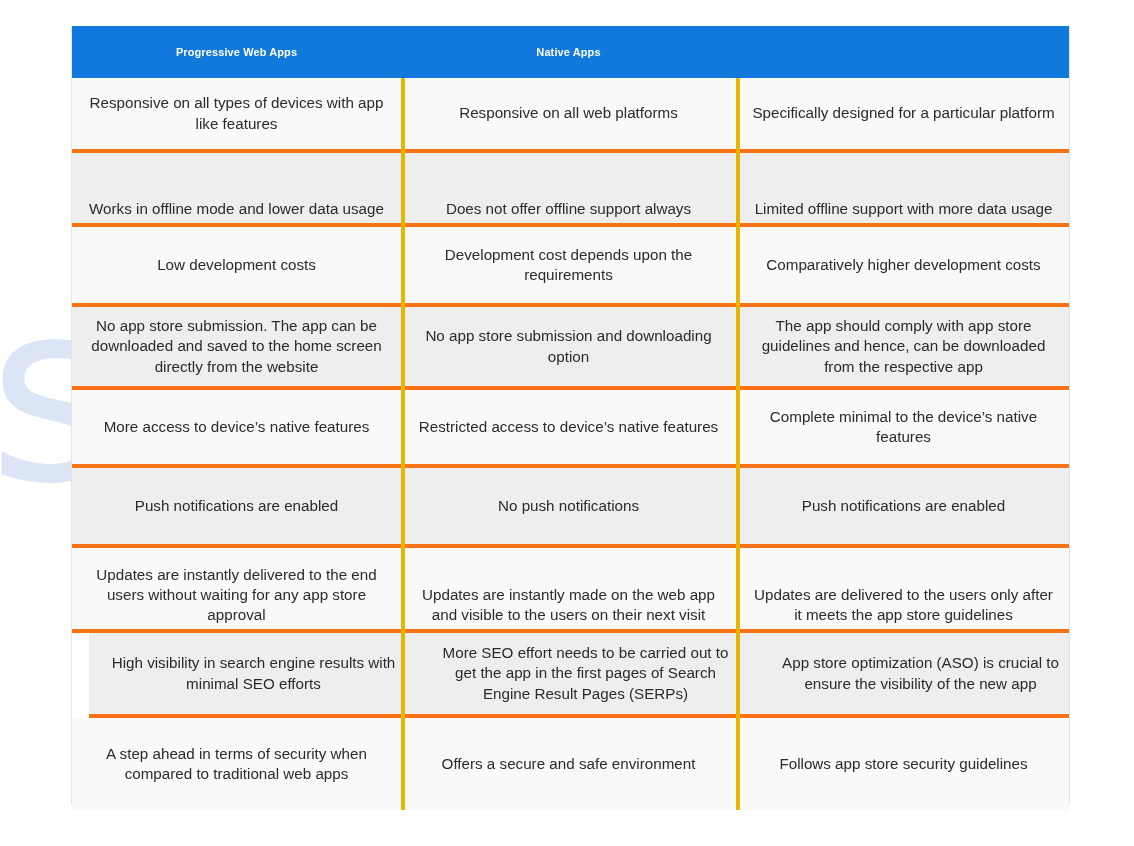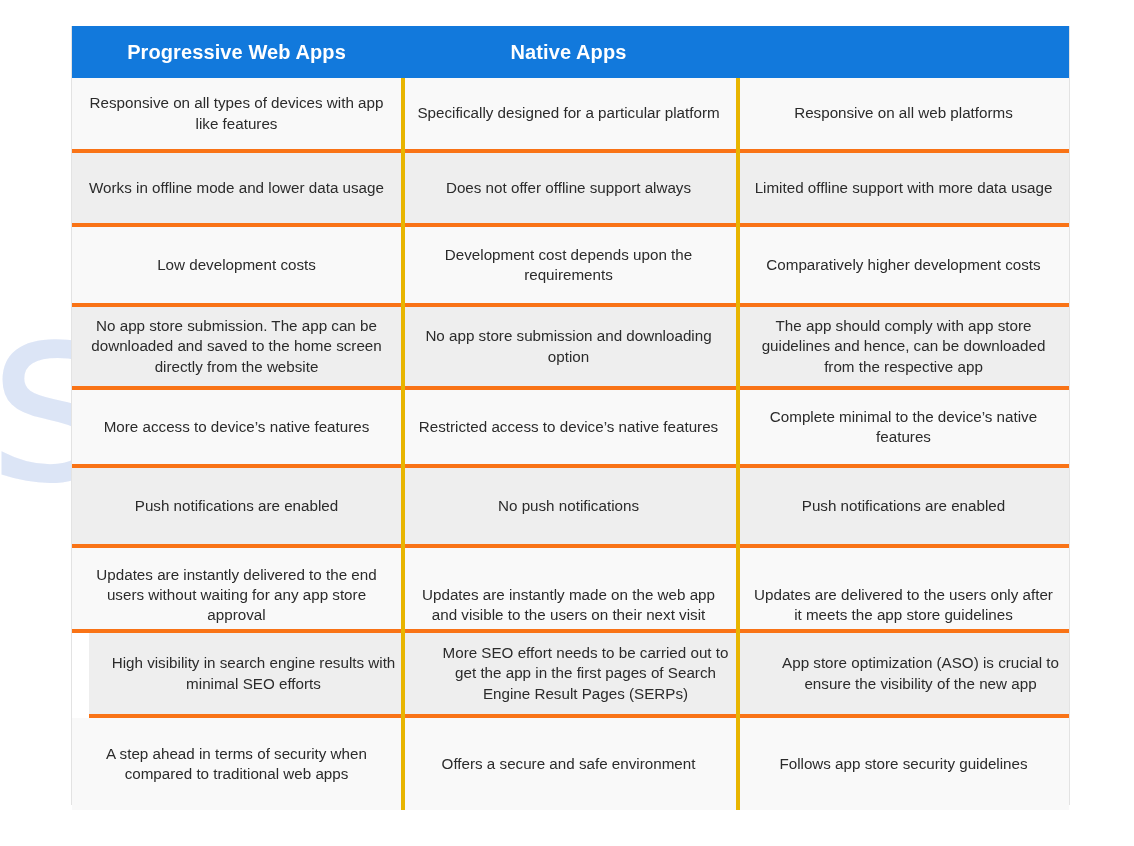--- a/index.html
+++ b/index.html
@@ -68,21 +68,21 @@
     display: flex;
     height: 52px;
     background: #1279dc;
   }
   .header-cell {
     flex: 1 1 0;
     display: flex;
     align-items: center;
     justify-content: center;
     color: #ffffff;
-    font-size: 20px;
+    font-size: 11px;
     font-weight: bold;
     letter-spacing: 0.1px;
   }
   .header-cell.col-1 { flex: 0 0 329px; }
   .header-cell.col-2 { flex: 0 0 335px; }
   .header-cell.col-3 { flex: 0 0 335px; }
 
   
   .table-body {
     position: relative;
@@ -137,25 +137,25 @@
     <div class="header-cell col-1">Progressive Web Apps</div>
     <div class="header-cell col-3">Native Apps</div>
   </div>
 
   <div class="table-body">
     <div class="divider d1" style="height: 732px;"></div>
     <div class="divider d2" style="height: 732px;"></div>
 
     <div class="table-row odd" style="height: 75px;">
       <div class="body-cell col-1">Responsive on all types of devices with app like features</div>
+      <div class="body-cell col-2">Responsive on all web platforms</div>
       <div class="body-cell col-3">Specifically designed for a particular platform</div>
-      <div class="body-cell col-2">Responsive on all web platforms</div>
-    </div>
-
-    <div class="table-row even" style="height: 74px;">
+    </div>
+
+    <div class="table-row even" style="height: 74px; align-items: flex-end;">
       <div class="body-cell col-1">Works in offline mode and lower data usage</div>
       <div class="body-cell col-2">Does not offer offline support always</div>
       <div class="body-cell col-3">Limited offline support with more data usage</div>
     </div>
 
     <div class="table-row odd" style="height: 80px;">
       <div class="body-cell col-1">Low development costs</div>
       <div class="body-cell col-2">Development cost depends upon the requirements</div>
       <div class="body-cell col-3">Comparatively higher development costs</div>
     </div>

